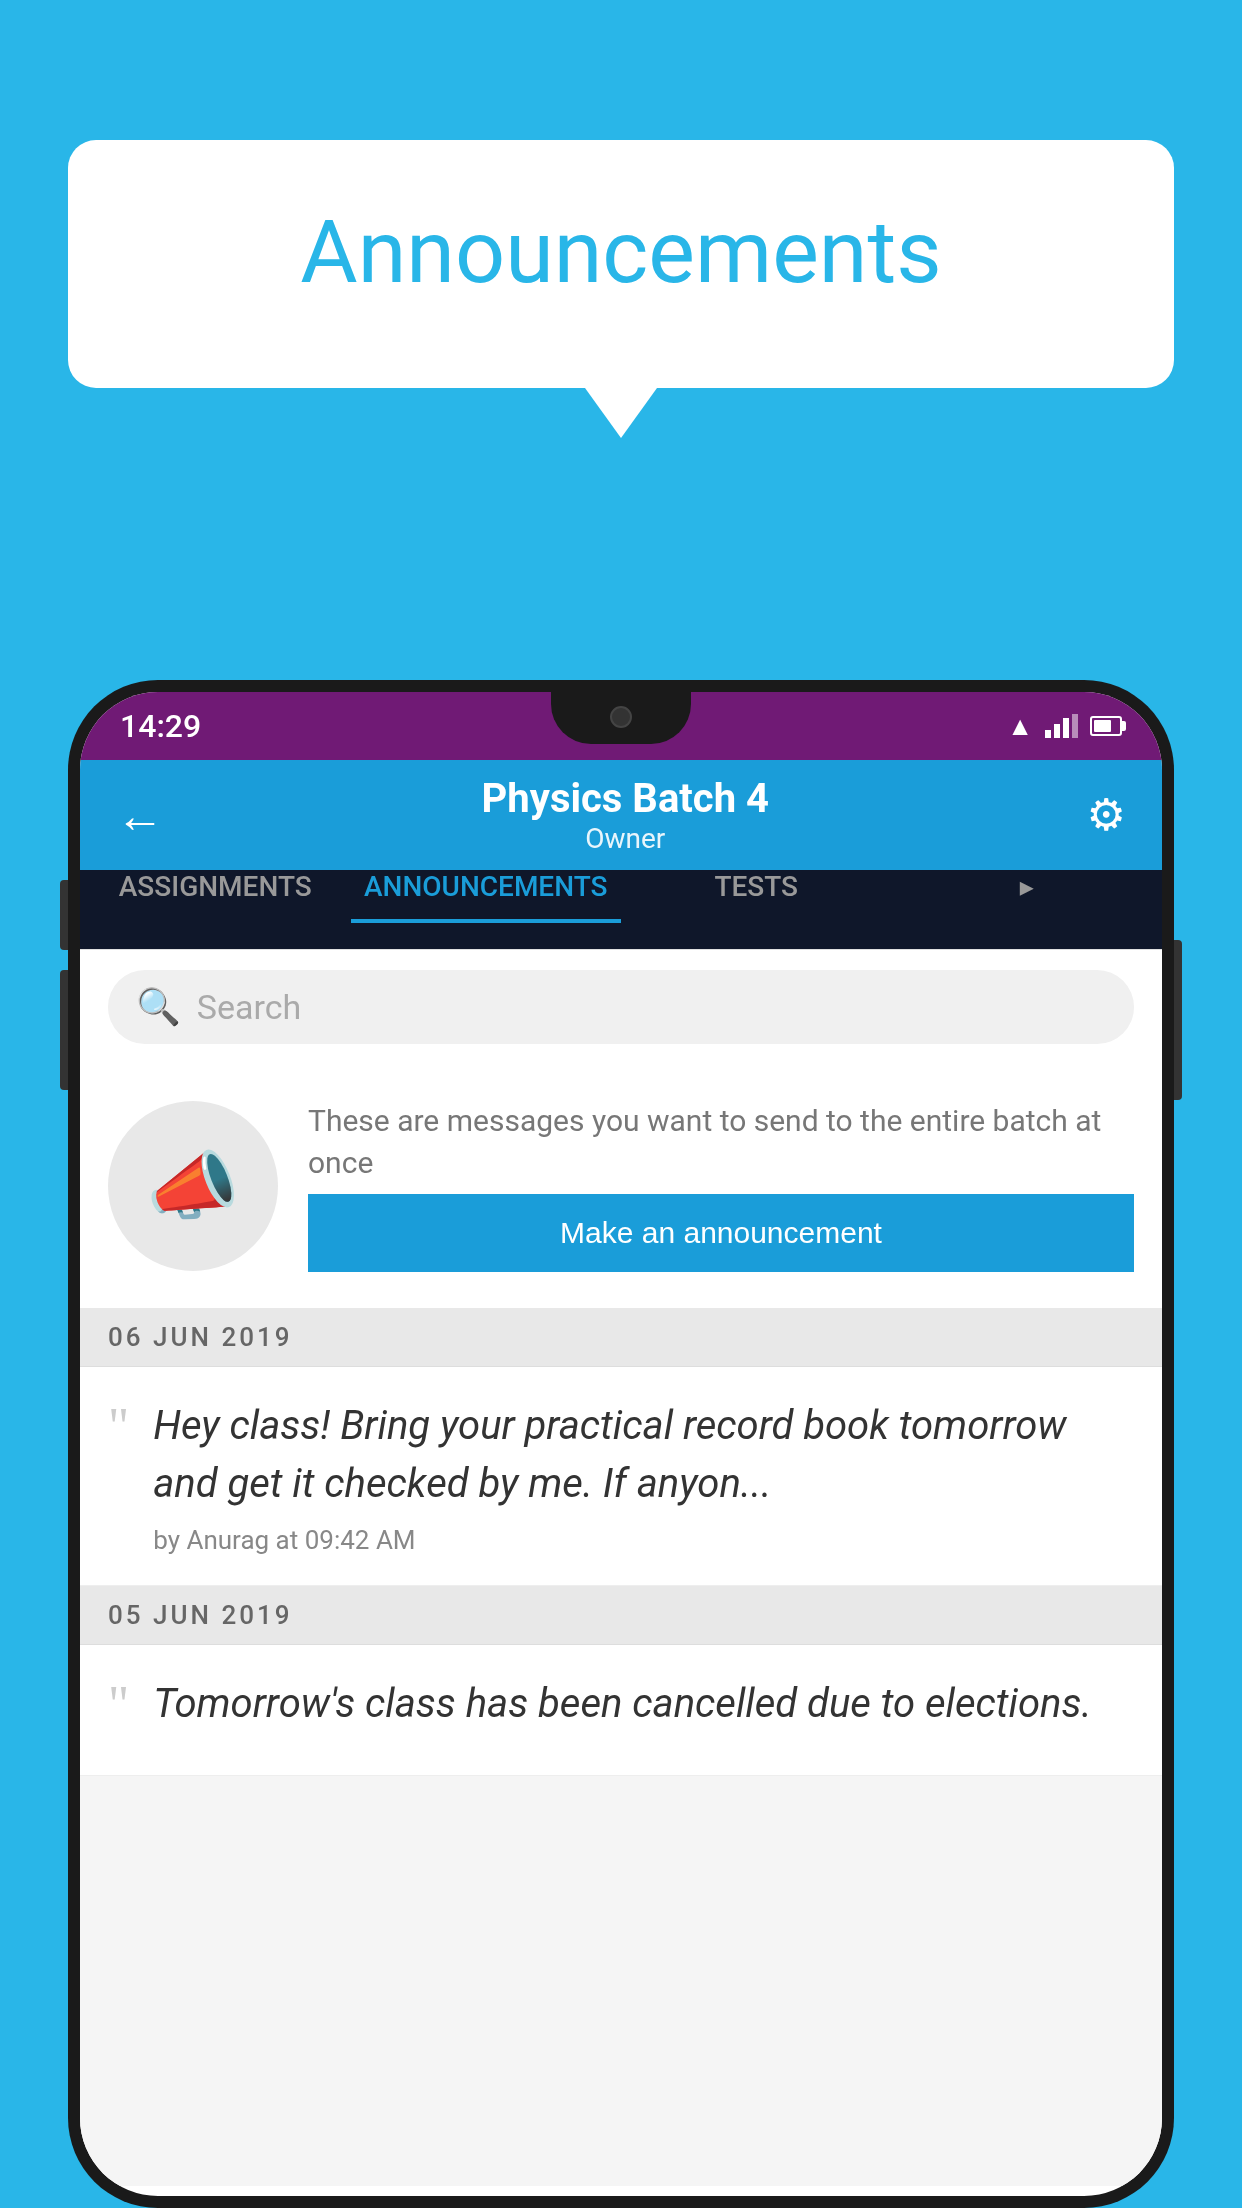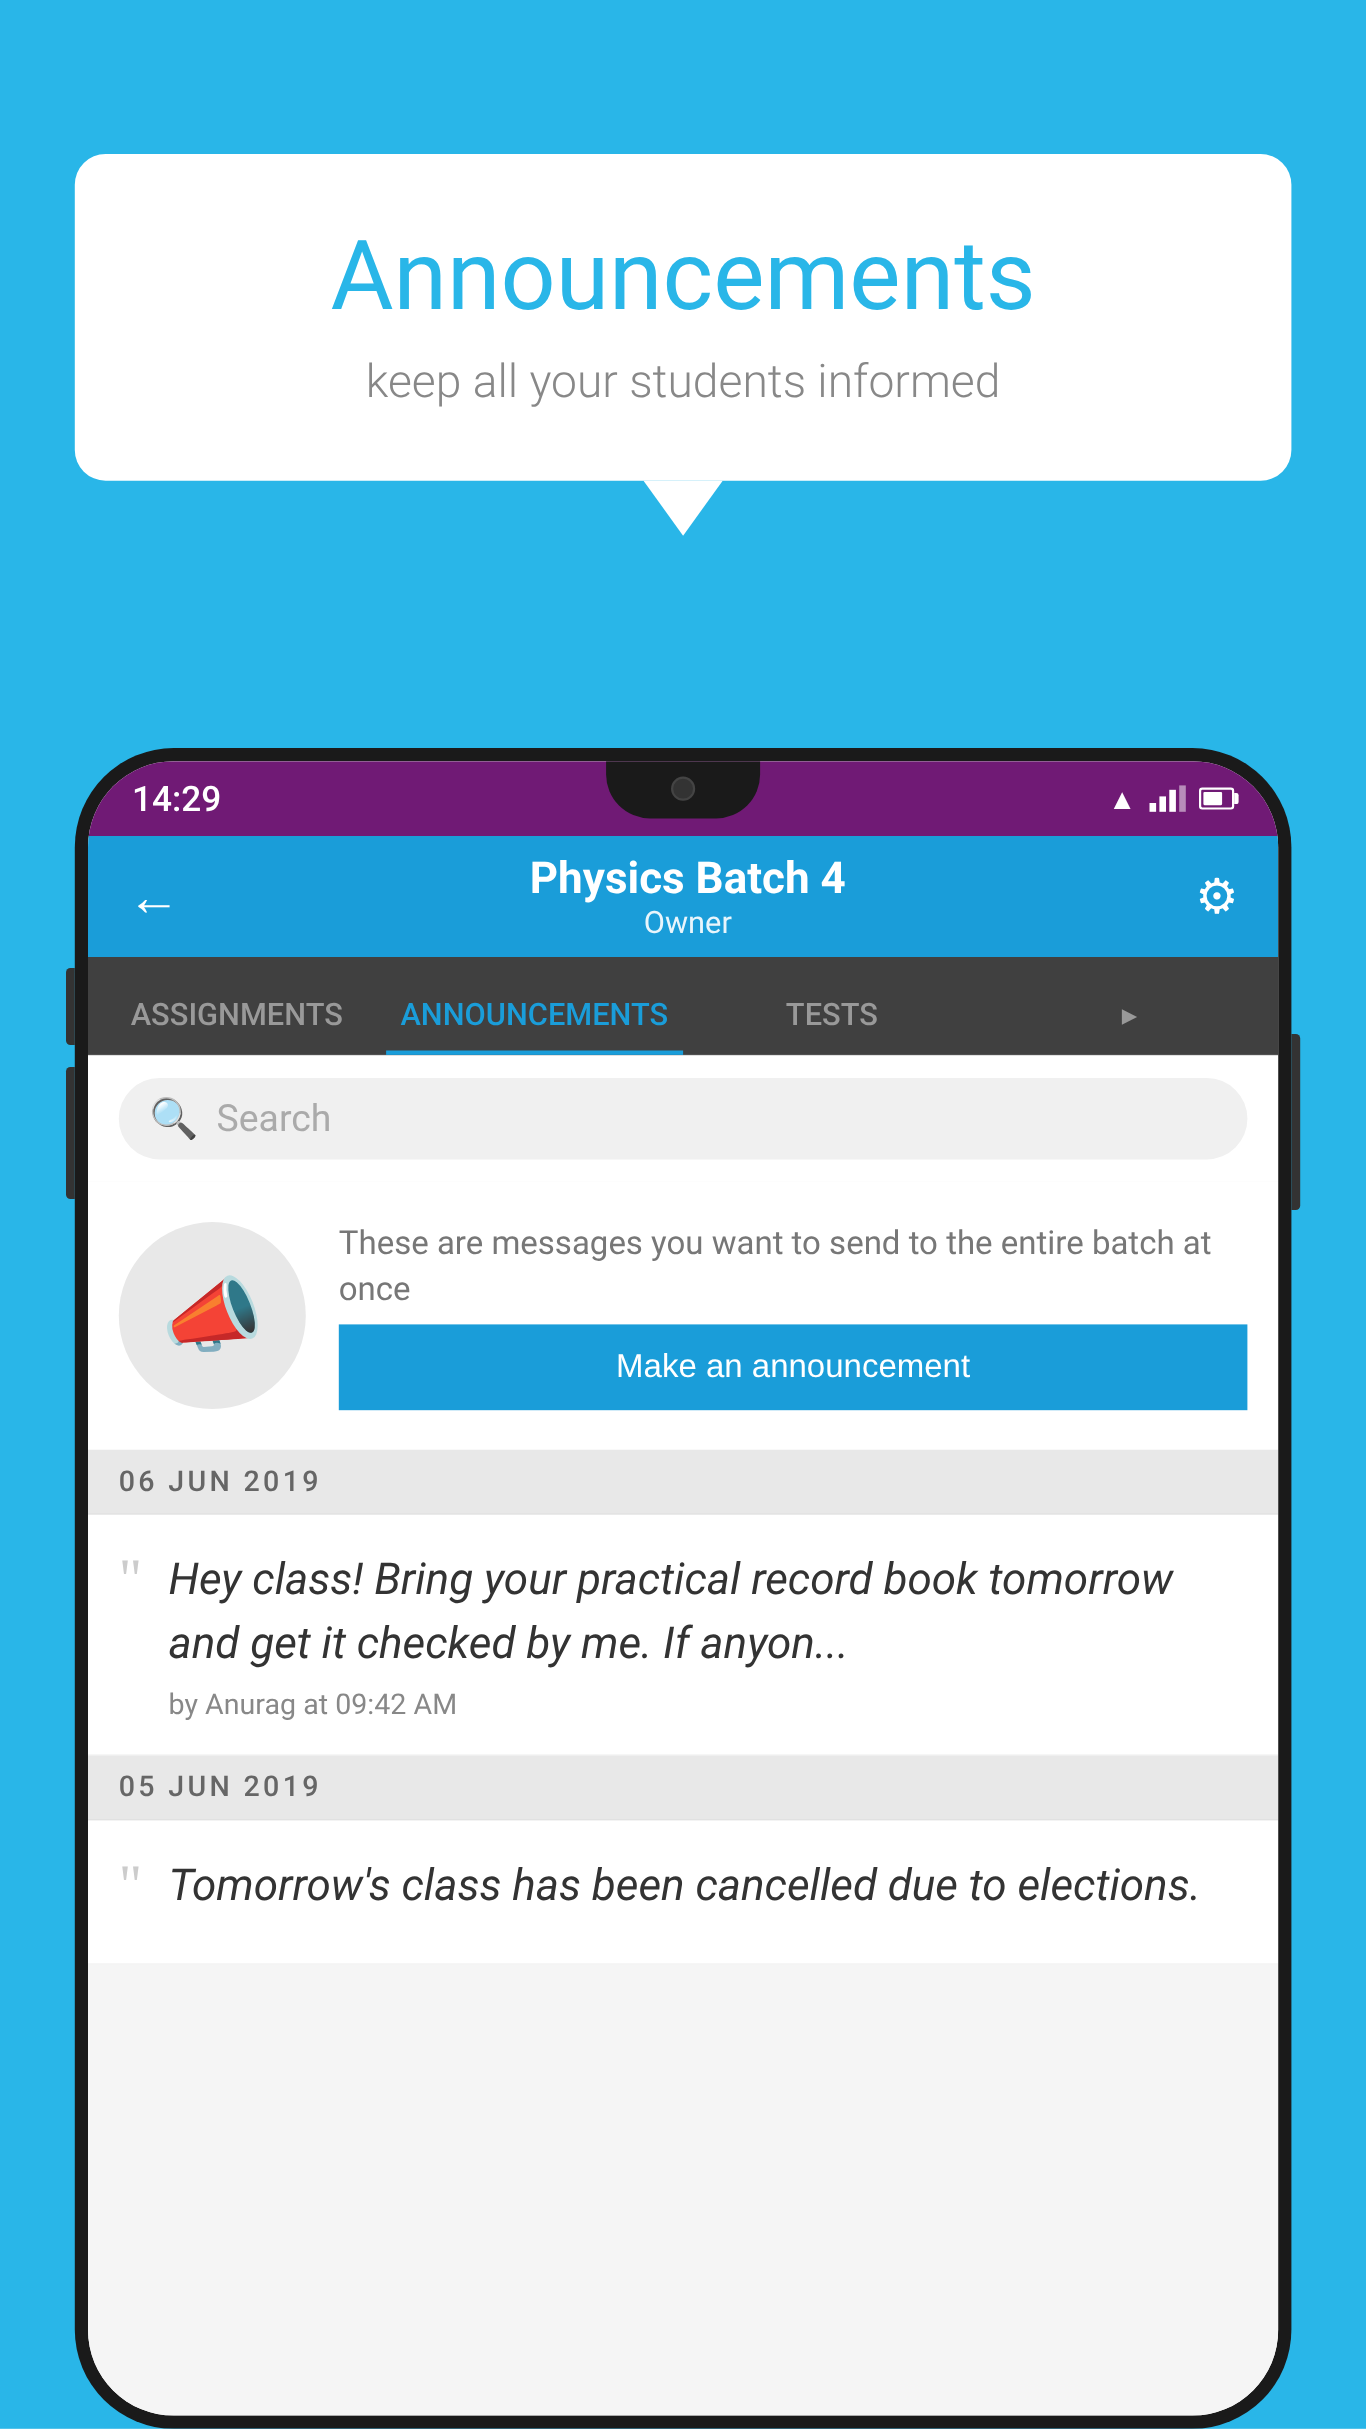--- a/index.html
+++ b/index.html
@@ -146,24 +146,24 @@
       font-weight: 400;
     }
     .header-gear {
       color: white;
       font-size: 44px;
       cursor: pointer;
     }
 
     
     .tabs-bar {
-      background: #404040;
-      height: 90px;
-      display: flex;
-      align-items: flex-end;
+      background: #0f172a;
+      height: 80px;
+      display: flex;
+      align-items: flex-start;
       border-bottom: 1px solid #e0e0e0;
       overflow: hidden;
     }
     .tab-item {
       flex: 1;
       text-align: center;
       padding-bottom: 20px;
       font-size: 28px;
       font-weight: 500;
       color: #999;
@@ -342,21 +342,20 @@
       width: 4px; height: 10px; background: white; border-radius: 0 2px 2px 0;
     }
     .wifi-icon { color: white; font-size: 26px; }
   </style>
 </head>
 <body>
 
 <div class="speech-bubble-wrapper">
   <div class="speech-bubble">
     <div class="speech-bubble-title">Announcements</div>
-    <div class="speech-bubble-subtitle">keep all your students informed</div>
   </div>
   <div class="speech-bubble-arrow"></div>
 </div>
 
 <div class="phone-wrapper">
   <div class="phone-outer">
 
     <div class="phone-side-btn-left"></div>
     <div class="phone-side-btn-left2"></div>
     <div class="phone-side-btn-right"></div>

